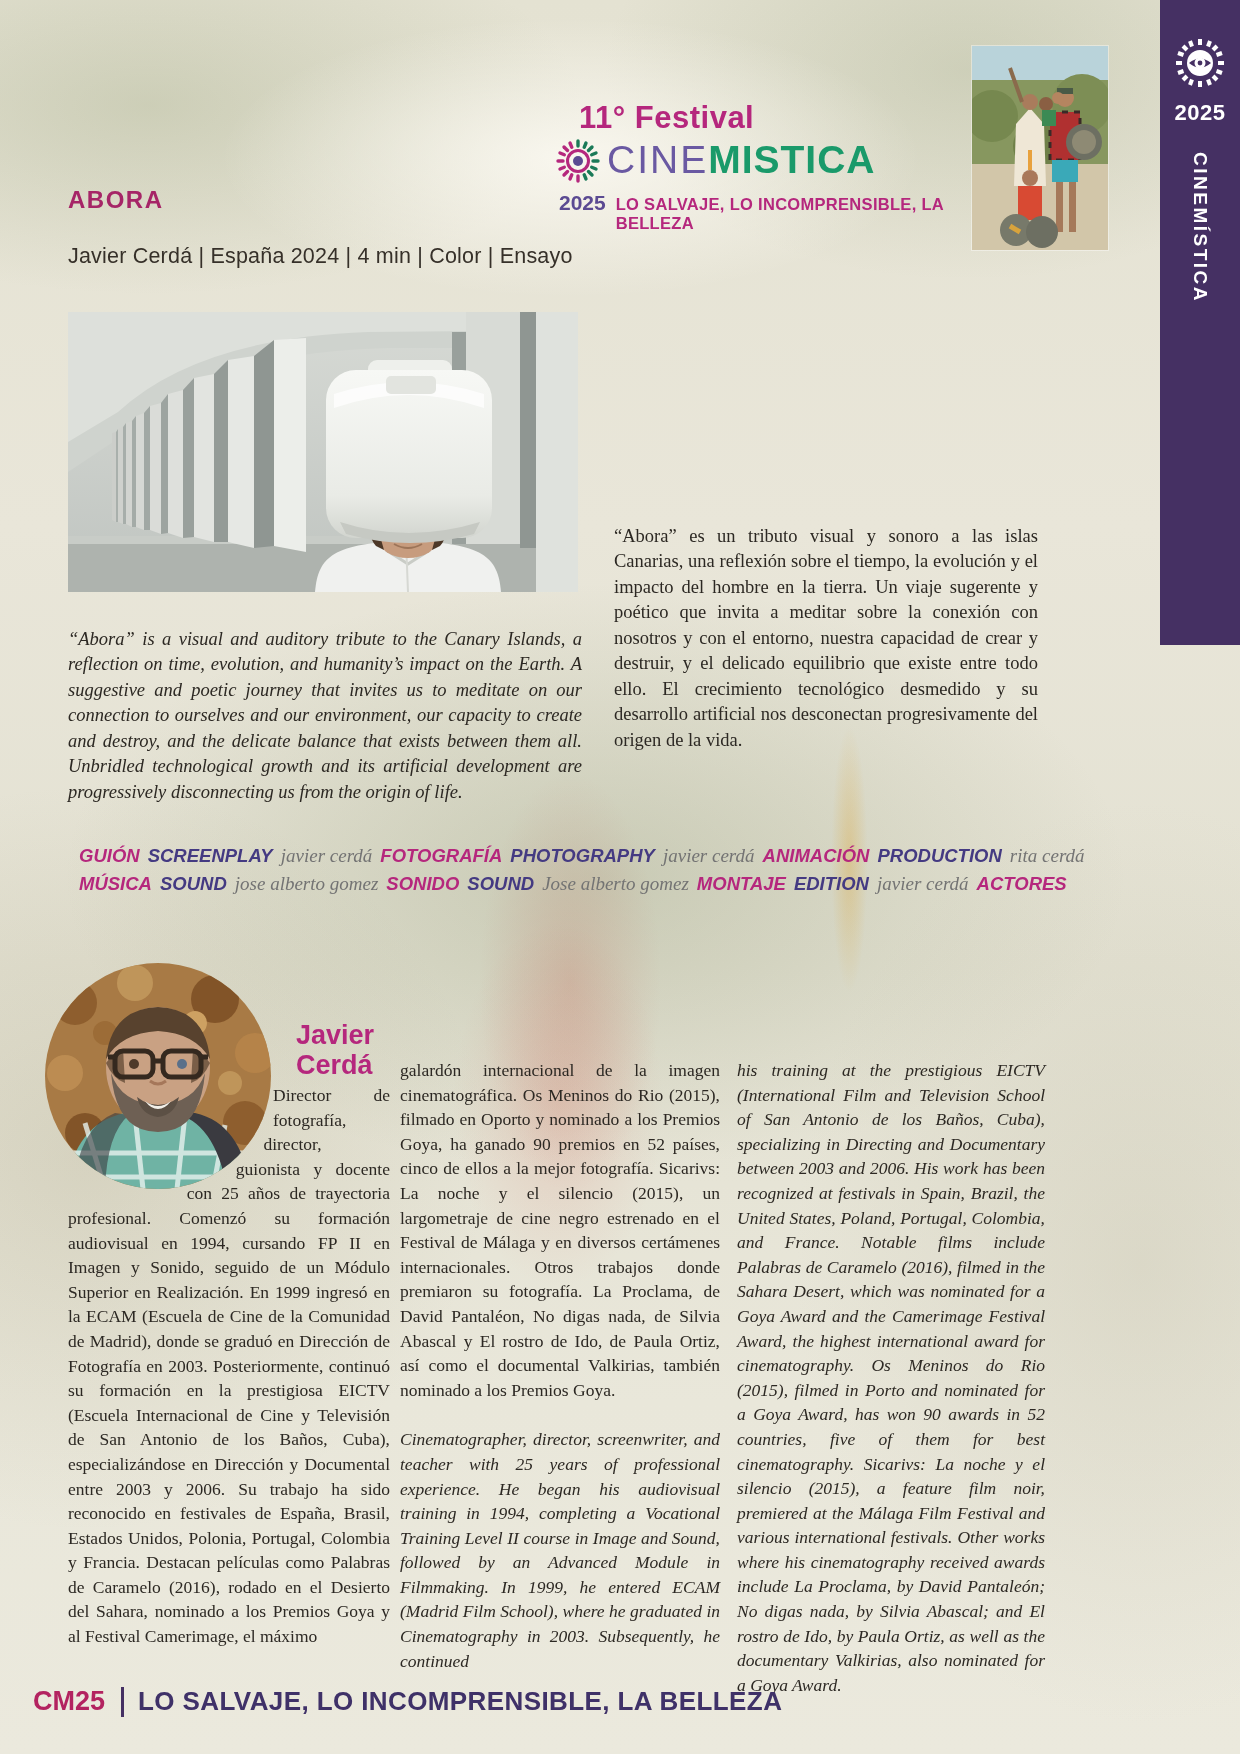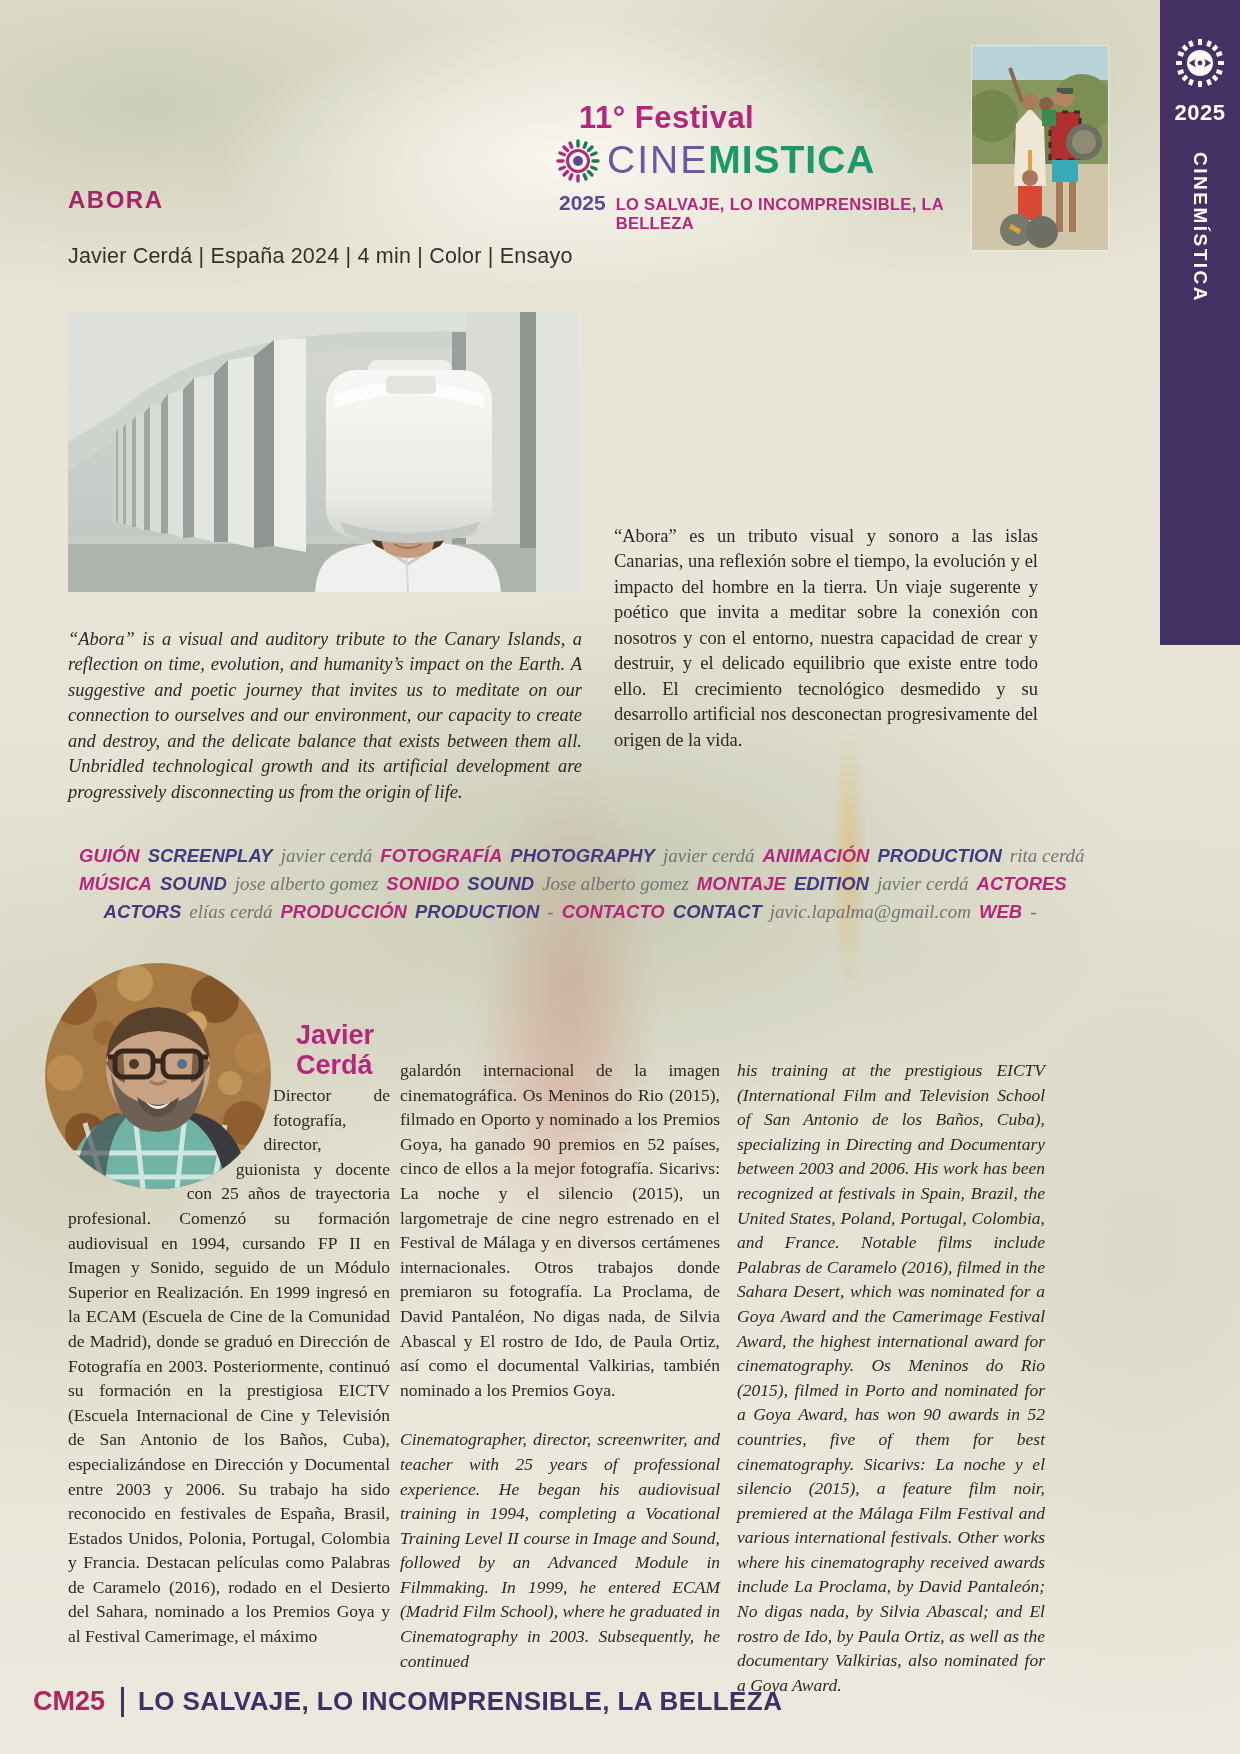--- a/index.html
+++ b/index.html
@@ -248,21 +248,20 @@
       <path d="M272,210 q68,22 140,0 l-6,12 q-64,18 -128,0 Z" fill="#c6c9c3"></path>
     </svg>
   </div>
 
   <p class="syn syn-en">“Abora” is a visual and auditory tribute to the Canary Islands, a reflection on time, evolution, and humanity’s impact on the Earth. A suggestive and poetic journey that invites us to meditate on our connection to ourselves and our environment, our capacity to create and destroy, and the delicate balance that exists between them all. Unbridled technological growth and its artificial development are progressively disconnecting us from the origin of life.</p>
   <p class="syn syn-es">“Abora” es un tributo visual y sonoro a las islas Canarias, una reflexión sobre el tiempo, la evolución y el impacto del hombre en la tierra. Un viaje sugerente y poético que invita a meditar sobre la conexión con nosotros y con el entorno, nuestra capacidad de crear y destruir, y el delicado equilibrio que existe entre todo ello. El crecimiento tecnológico desmedido y su desarrollo artificial nos desconectan progresivamente del origen de la vida.</p>
 
   <div class="credits" id="credits-lines">
       <div class="credit-line"><span class="c-es">GUIÓN</span><span class="c-en">SCREENPLAY</span><span class="c-val">javier cerdá</span><span class="c-es">FOTOGRAFÍA</span><span class="c-en">PHOTOGRAPHY</span><span class="c-val">javier cerdá</span><span class="c-es">ANIMACIÓN</span><span class="c-en">PRODUCTION</span><span class="c-val">rita cerdá</span></div>
       <div class="credit-line"><span class="c-es">MÚSICA</span><span class="c-en">SOUND</span><span class="c-val">jose alberto gomez</span><span class="c-es">SONIDO</span><span class="c-en">SOUND</span><span class="c-val">Jose alberto gomez</span><span class="c-es">MONTAJE</span><span class="c-en">EDITION</span><span class="c-val">javier cerdá</span><span class="c-es">ACTORES</span></div>
-      <div class="credit-line"><span class="c-en">ACTORS</span><span class="c-val">elías cerdá</span><span class="c-es">PRODUCCIÓN</span><span class="c-en">PRODUCTION</span><span class="c-val">-</span><span class="c-es">CONTACTO</span><span class="c-en">CONTACT</span><span class="c-val">javic.lapalma@gmail.com</span><span class="c-es">WEB</span><span class="c-val">-</span></div>
     </div>
 
   <div class="portrait">
     <svg width="226" height="226" viewBox="0 0 226 226">
       <rect width="226" height="226" fill="#a87a45"></rect>
       <g opacity=".85">
         <circle cx="30" cy="40" r="22" fill="#8a5a2b"></circle>
           <circle cx="90" cy="20" r="18" fill="#c49a5e"></circle>
         <circle cx="170" cy="36" r="24" fill="#7c4e24"></circle>
           <circle cx="210" cy="90" r="20" fill="#b8854a"></circle>

